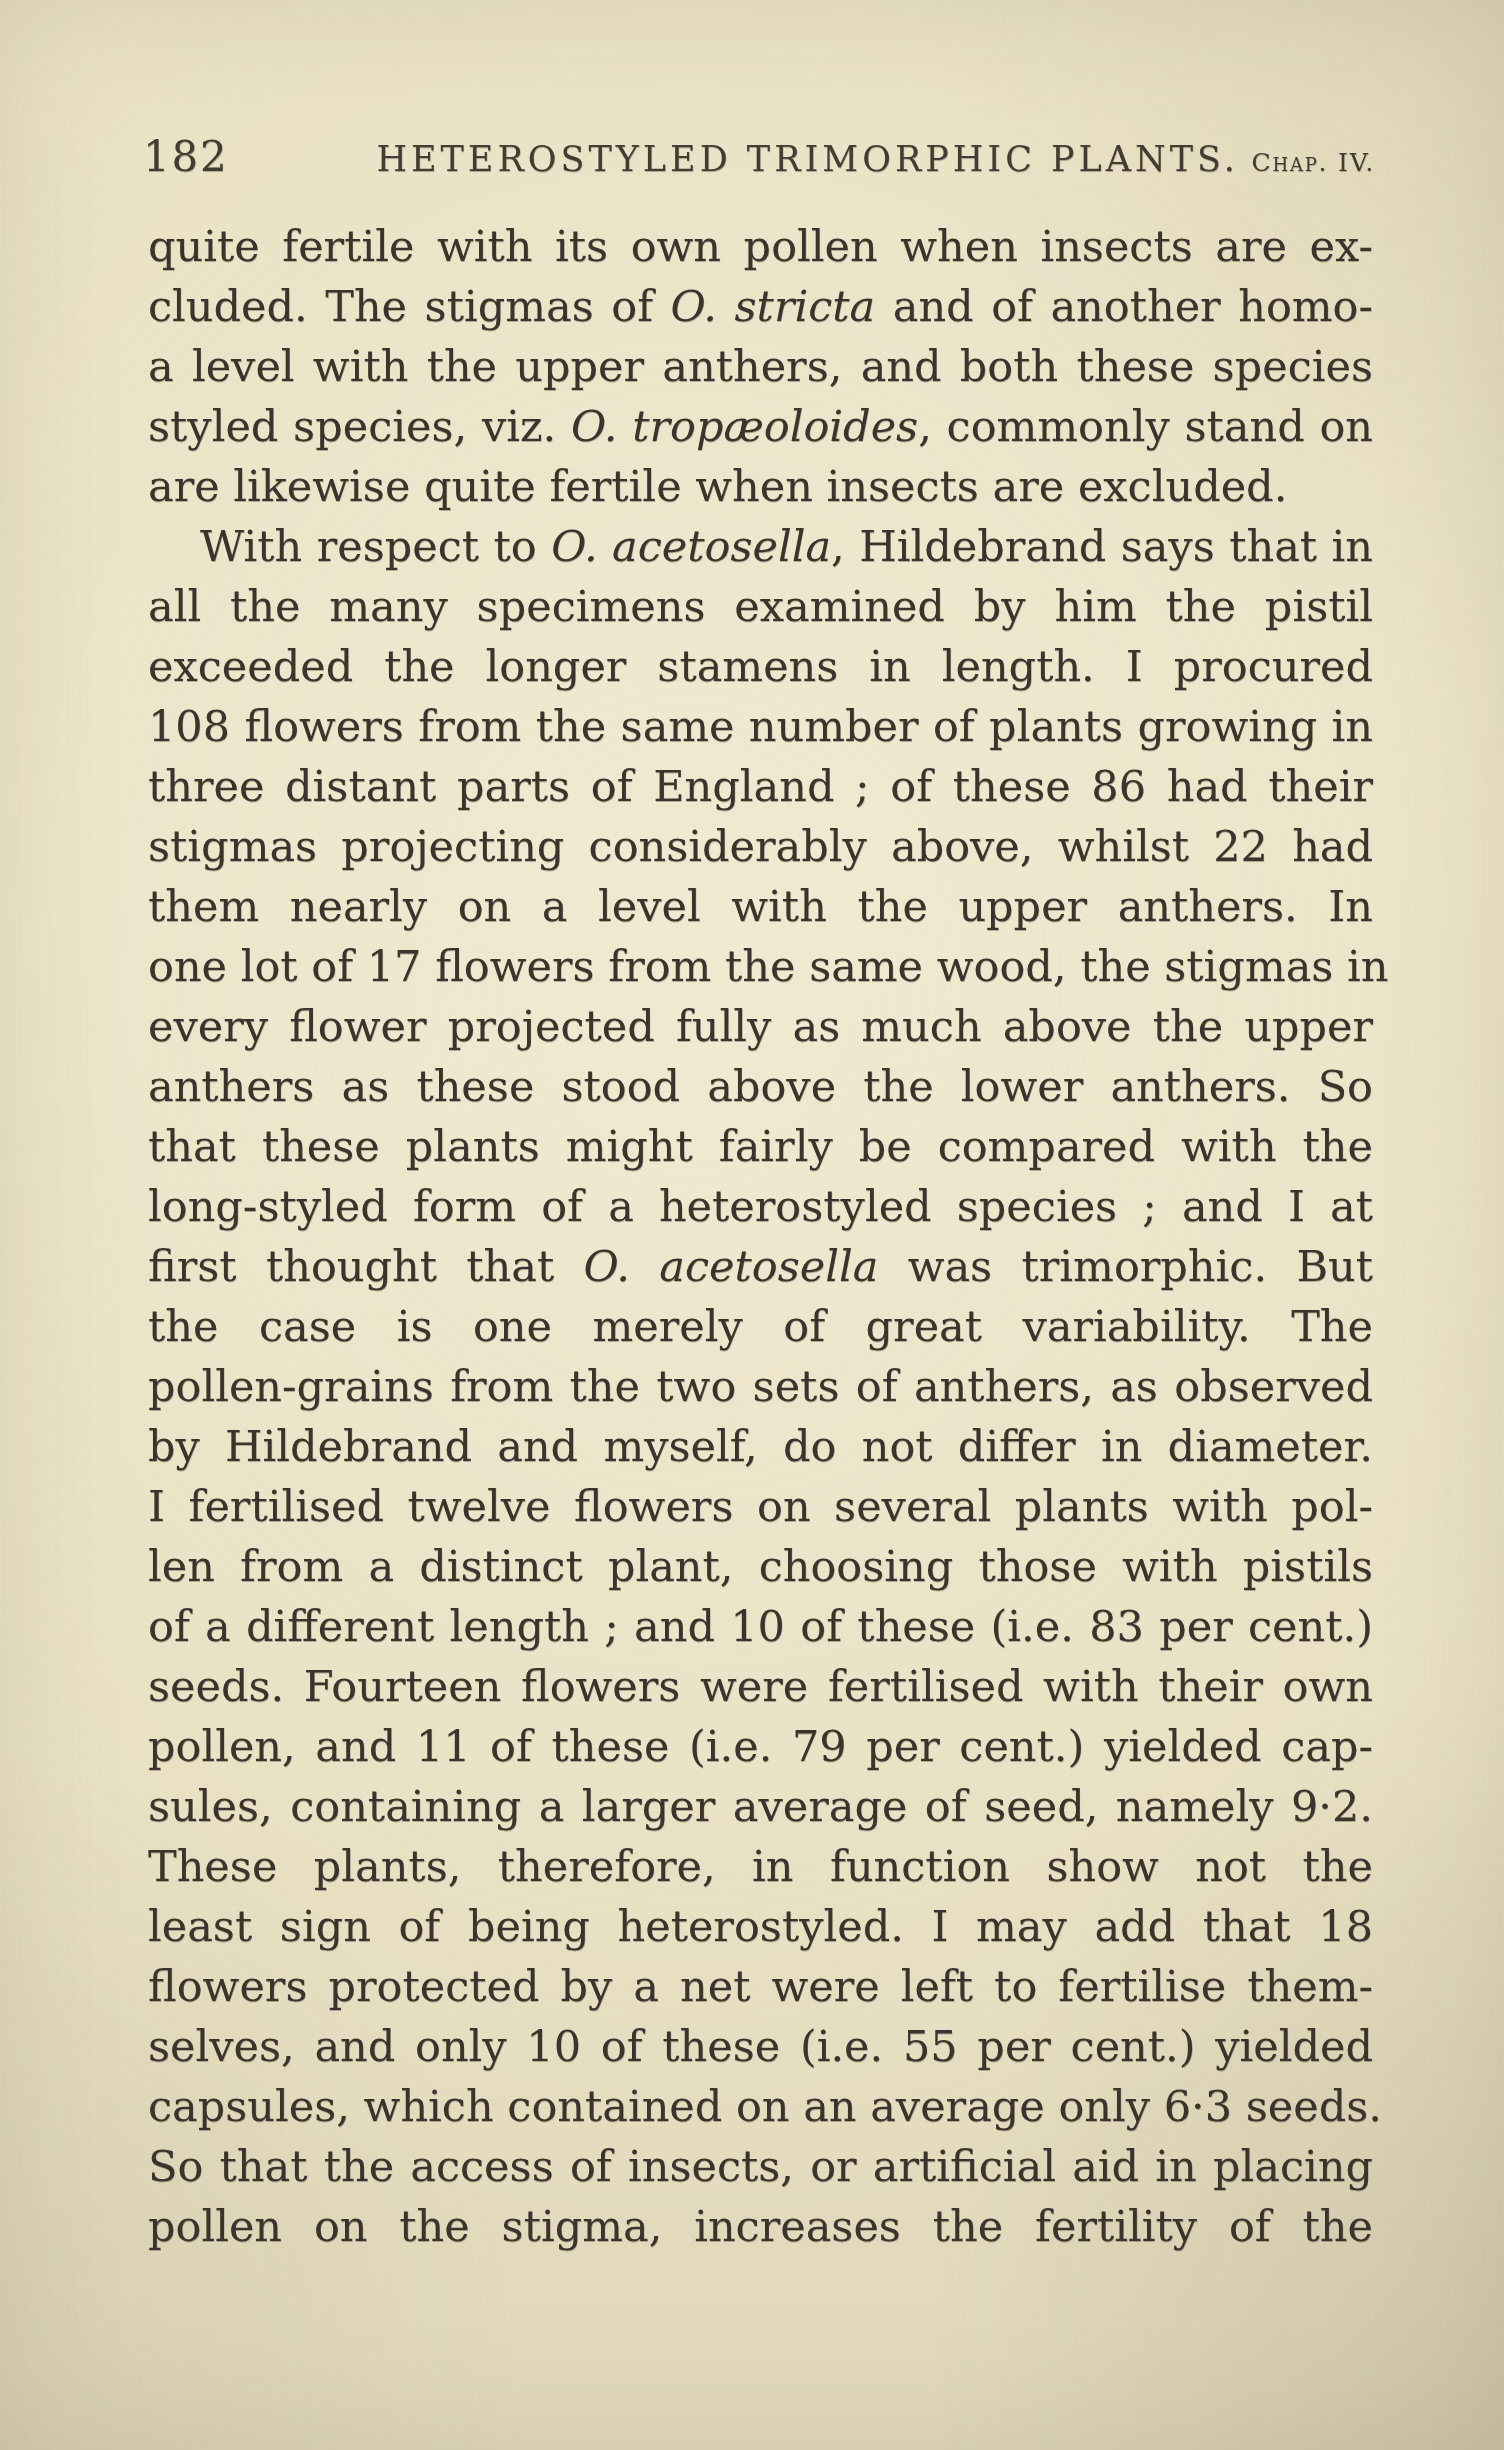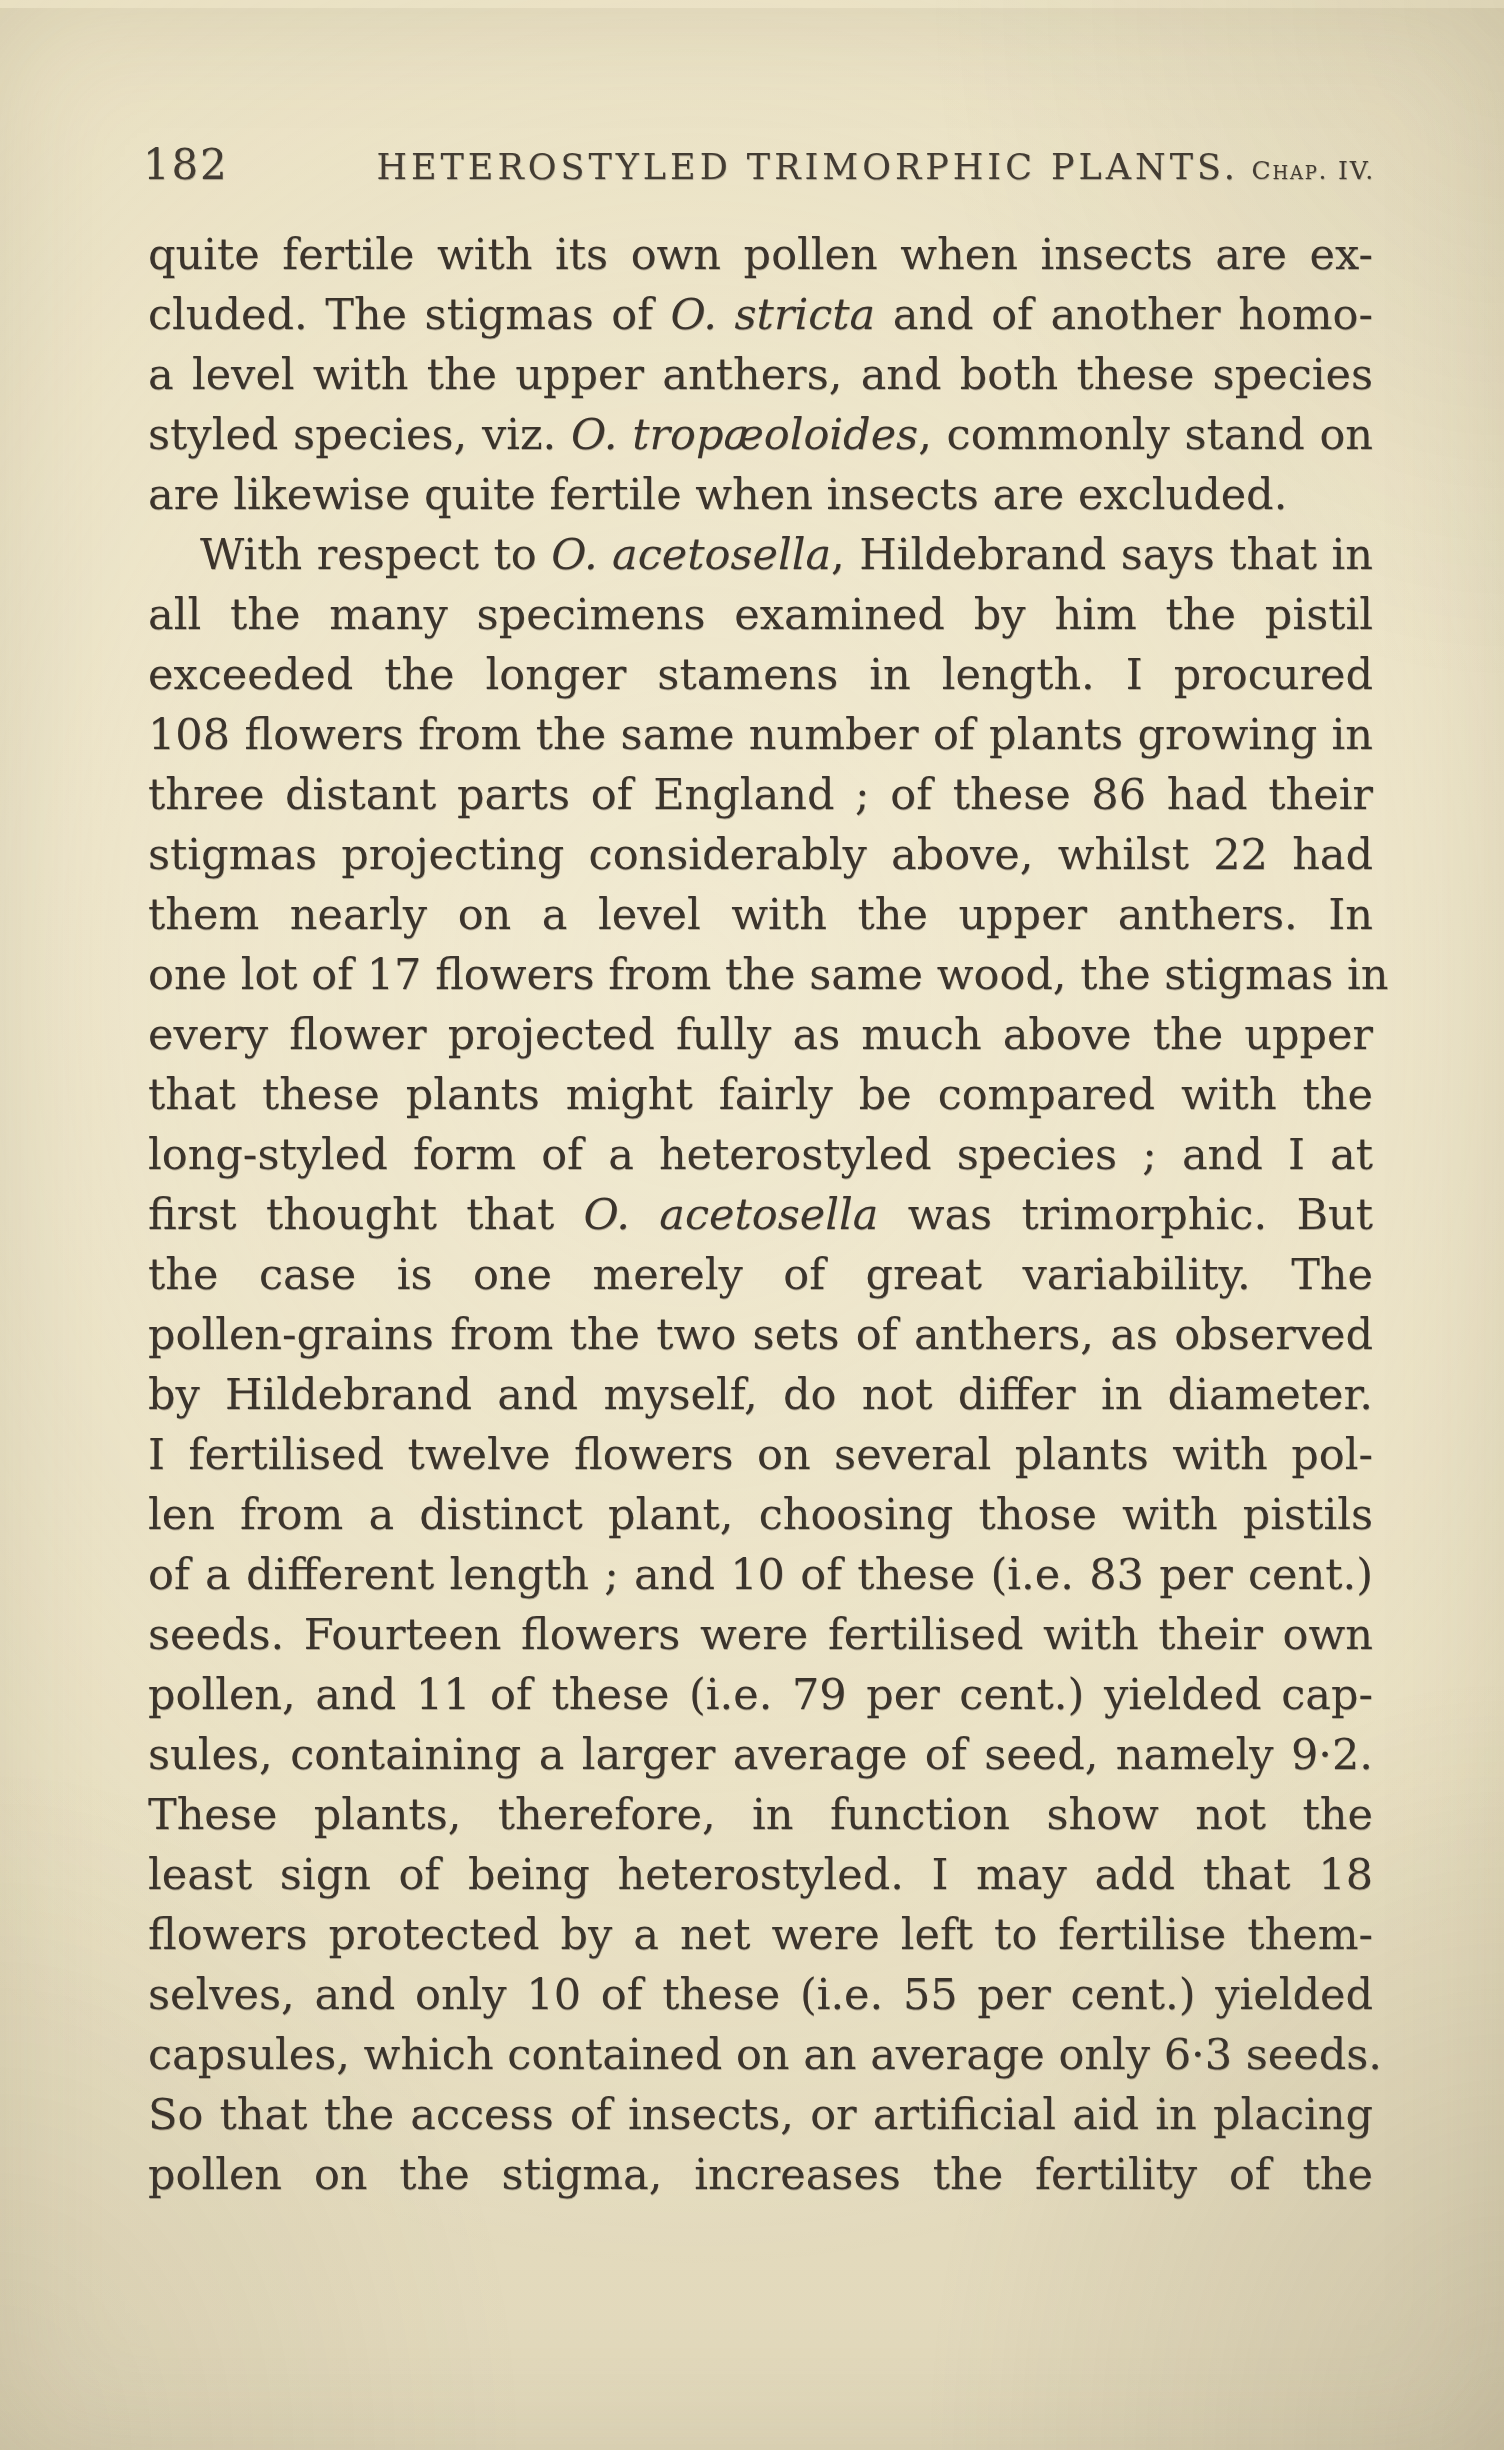--- a/index.html
+++ b/index.html
@@ -17,21 +17,20 @@
       radial-gradient(50% 40% at 0% 100%, rgba(120,108,80,0.10), rgba(120,108,80,0) 70%),
       radial-gradient(55% 40% at 100% 0%, rgba(120,108,80,0.10), rgba(120,108,80,0) 70%),
       radial-gradient(120% 85% at 46% 40%, rgba(255,252,238,0.30), rgba(255,252,238,0) 62%),
       linear-gradient(180deg, #e9e0c2 0%, #ebe2c5 35%, #e8dfc1 72%, #e1d8bb 100%);
   }
   .page {
     position: absolute;
     inset: 0;
     box-shadow: inset 0 0 125px rgba(130,115,85,0.18);
     color: #3b342c;
-    margin-top: 8px;
   }
   .running-header {
     position: absolute;
     left: 143px;
     right: 130px;
     top: 132px;
     display: flex;
     align-items: baseline;
     color: #433c33;
     text-shadow: 0.5px 0.7px 0.7px rgba(58,48,36,0.35);
@@ -100,20 +99,21 @@
       <div class="line no-justify"><span>are likewise quite fertile when insects are excluded.</span></div>
       <div class="line indent"><span>With respect to </span><span class="italic">O. acetosella</span><span>, Hildebrand says that in</span></div>
       <div class="line"><span>all the many specimens examined by him the pistil</span></div>
       <div class="line"><span>exceeded the longer stamens in length.  I procured</span></div>
       <div class="line"><span>108 flowers from the same number of plants growing in</span></div>
       <div class="line"><span>three distant parts of England ; of these 86 had their</span></div>
       <div class="line"><span>stigmas projecting considerably above, whilst 22 had</span></div>
       <div class="line"><span>them nearly on a level with the upper anthers.  In</span></div>
       <div class="line"><span>one lot of 17 flowers from the same wood, the stigmas in</span></div>
       <div class="line"><span>every flower projected fully as much above the upper</span></div>
+      <div class="line"><span>anthers as these stood above the lower anthers.  So</span></div>
       <div class="line"><span>that these plants might fairly be compared with the</span></div>
       <div class="line"><span>long-styled form of a heterostyled species ; and I at</span></div>
       <div class="line"><span>first thought that </span><span class="italic">O. acetosella</span><span> was trimorphic.  But</span></div>
       <div class="line"><span>the case is one merely of great variability.  The</span></div>
       <div class="line"><span>pollen-grains from the two sets of anthers, as observed</span></div>
       <div class="line"><span>by Hildebrand and myself, do not differ in diameter.</span></div>
       <div class="line"><span>I fertilised twelve flowers on several plants with pol-</span></div>
       <div class="line"><span>len from a distinct plant, choosing those with pistils</span></div>
       <div class="line"><span>of a different length ; and 10 of these (i.e. 83 per cent.)</span></div>
       <div class="line"><span>seeds.  Fourteen flowers were fertilised with their own</span></div>

